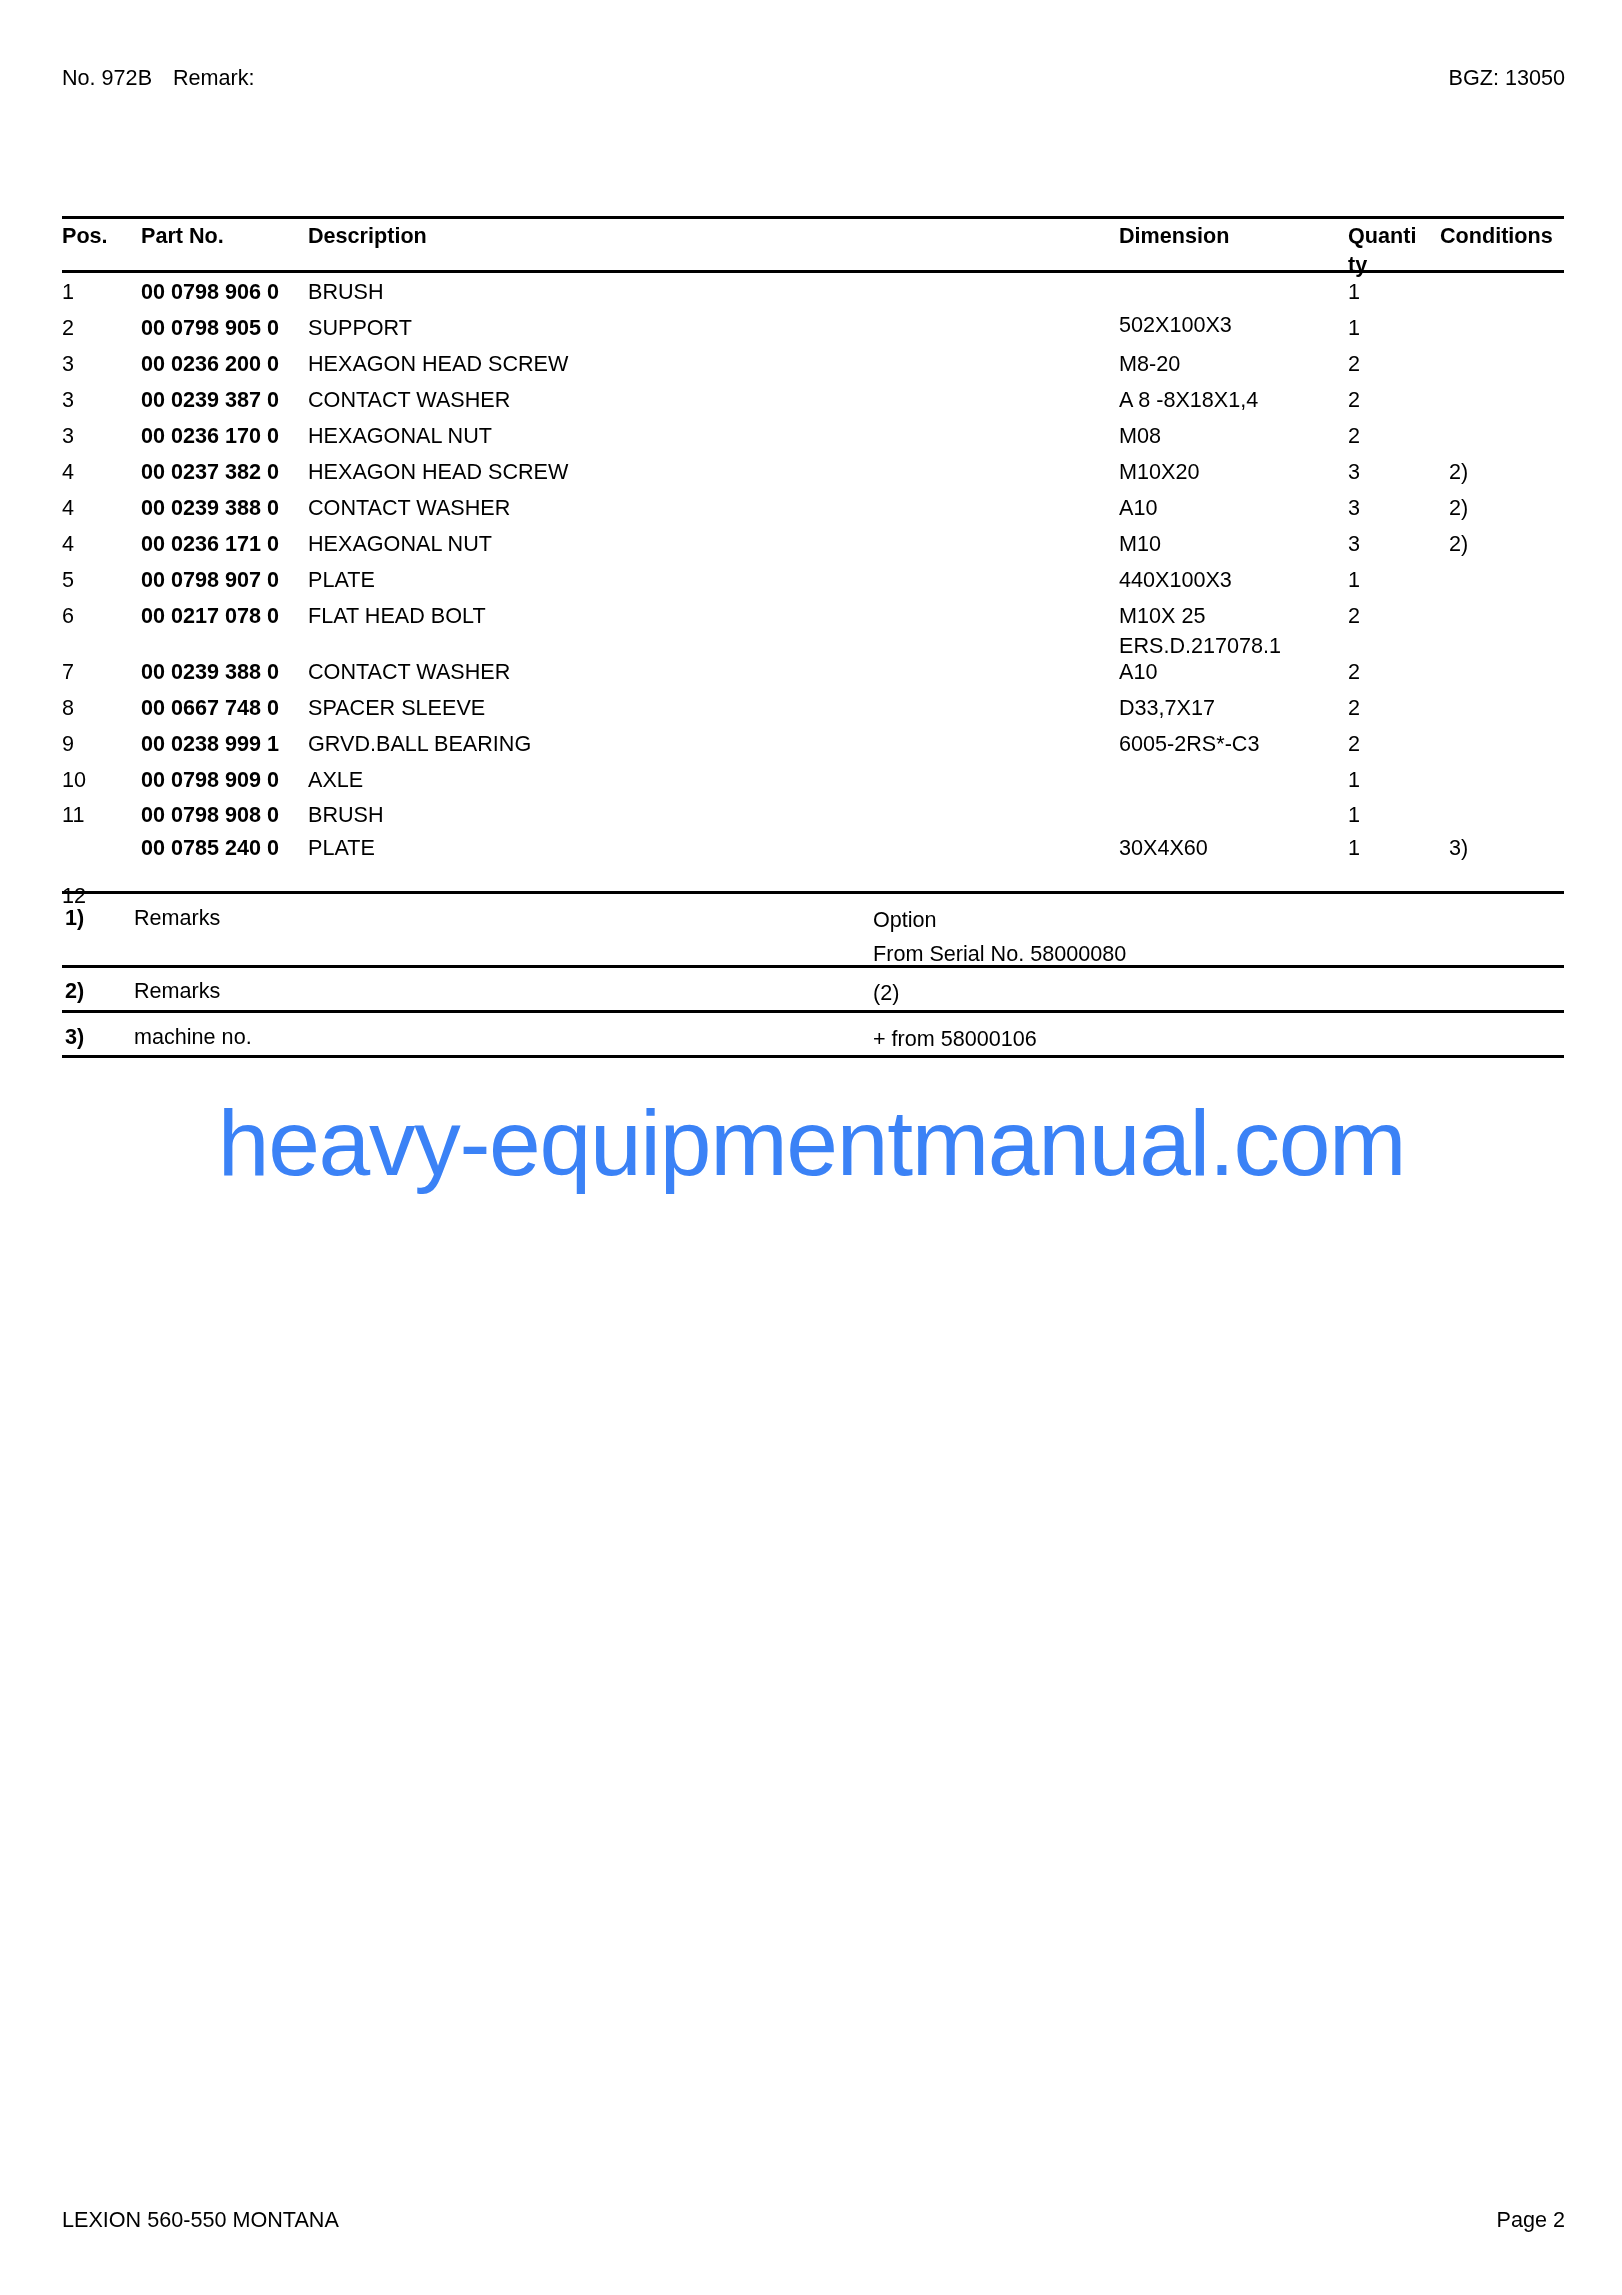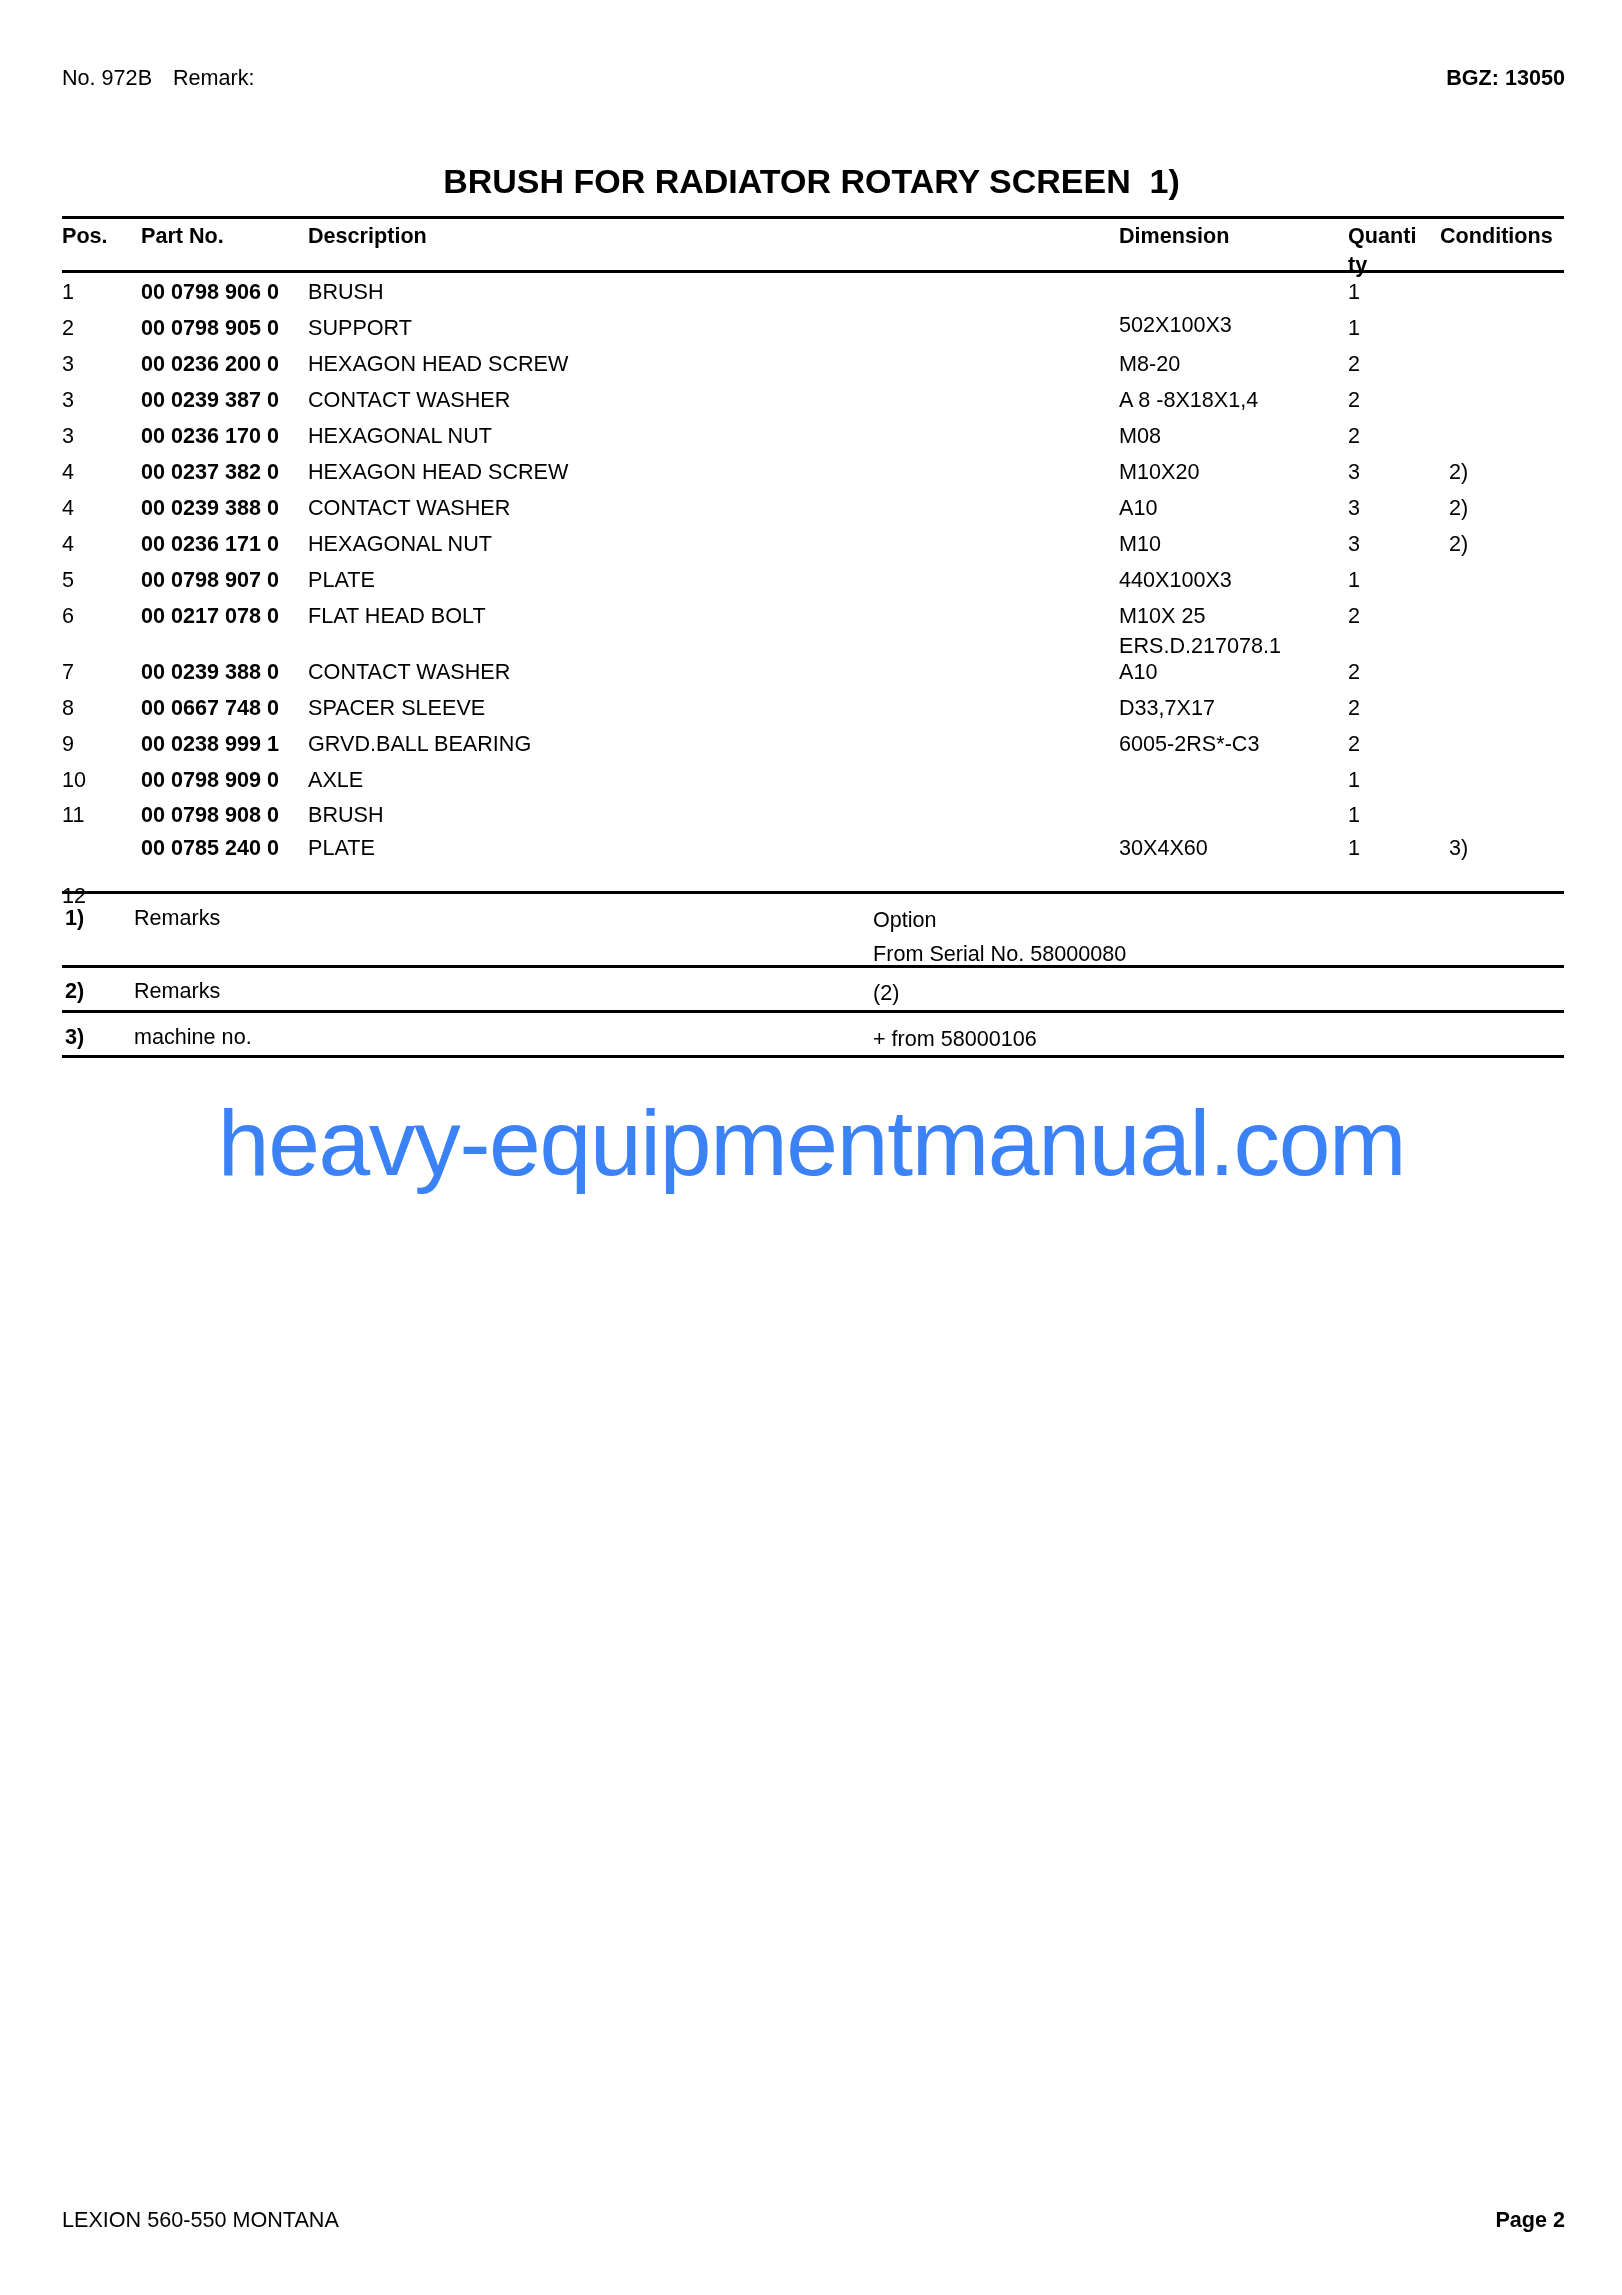--- a/index.html
+++ b/index.html
@@ -11,21 +11,21 @@
     font-family:"Liberation Sans", sans-serif;
     color:#000000;
     overflow:hidden;
   }
   .t{
     position:absolute;
     font-size:21.6px;
     line-height:29px;
     white-space:pre-wrap;
   }
-  .right{text-align:right;font-weight:bold;}
+  .right{text-align:right;}
   .rule{
     position:absolute;
     left:62px;
     width:1502px;
     height:3.3px;
     background:#000000;
   }
   .title{
     position:absolute;
     left:0; top:162px;
@@ -61,21 +61,20 @@
 </style>
 </head>
 <body>
 
 <div class="page">
 
   <span class="t" style="left:62px;top:63px">No. 972B</span>
   <span class="t" style="left:173px;top:63px">Remark:</span>
   <span class="t right" style="left:1237px;top:63px;width:328px">BGZ: 13050</span>
 
-  <div class="title">BRUSH FOR RADIATOR ROTARY SCREEN  1)</div>
 
   <div class="rule" style="top:216px"></div>
   <div class="rule" style="top:270px"></div>
 
   <span class="t hdr c-pos" style="top:221px">Pos.</span>
   <span class="t hdr c-part" style="top:221px">Part No.</span>
   <span class="t hdr c-desc" style="top:221px">Description</span>
   <span class="t hdr c-dim" style="top:221px">Dimension</span>
   <span class="t hdr c-qty" style="top:221px">Quanti
 ty</span>

